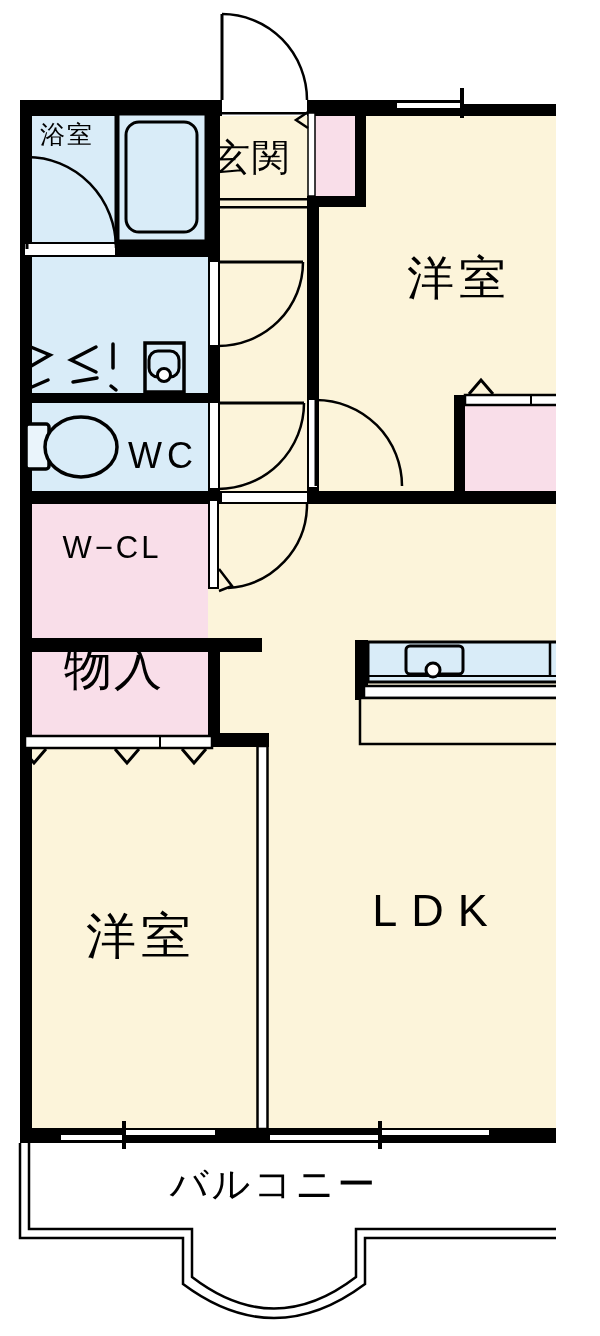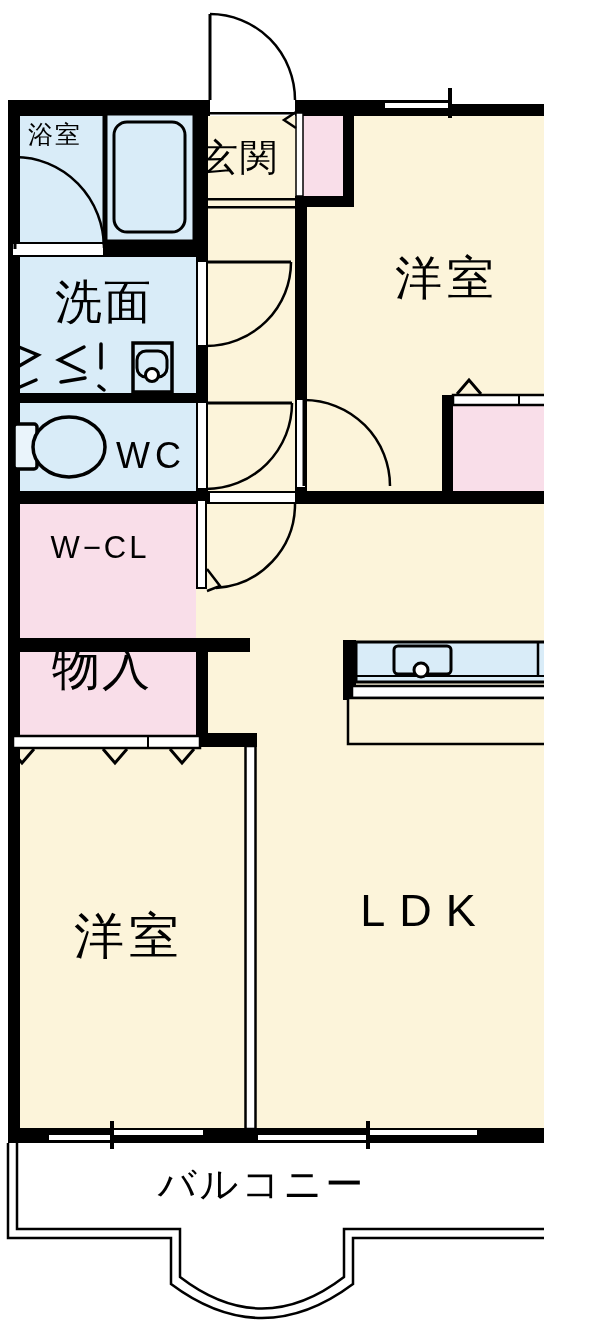--- a/index.html
+++ b/index.html
@@ -1,17 +1,17 @@
 <!DOCTYPE html>
 <html><head>
 <meta charset="utf-8">
 <style>
   html,body{margin:0;padding:0;background:#fff;}
   #plan{position:relative;width:544px;height:1336px;background:#fff;overflow:hidden;
-        font-family:"Liberation Sans","DejaVu Sans",sans-serif;}
+        font-family:"Liberation Sans","DejaVu Sans",sans-serif;margin-left:12px;}
   #plan svg{position:absolute;left:0;top:0;}
   .lbl{position:absolute;transform:translate(-50%,-50%);color:#000;white-space:nowrap;
        line-height:1;z-index:5;}
   .lbl-bath   {left:55px; top:134px; font-size:25px; letter-spacing:2px;}
   .lbl-genkan {left:240px;top:157px; font-size:37px; letter-spacing:2px;}
   .lbl-wash   {left:104px;top:301px; font-size:47px; letter-spacing:2px;}
   .lbl-wc     {left:151px;top:456px; font-size:36px; letter-spacing:5px;}
   .lbl-wcl    {left:100px;top:547px; font-size:31px; letter-spacing:3px;}
   .lbl-mono   {left:102px;top:668px; font-size:48px; letter-spacing:2px;}
   .lbl-yo1    {left:447px;top:277px; font-size:47px; letter-spacing:5px;}
@@ -178,21 +178,20 @@
   </g>
 
   <g stroke="#000" stroke-width="2.5" fill="none">
     <path d="M8 1143 L8 1238 L171 1238 L171 1284 Q262 1352 353 1284 L353 1238 L592 1238 L592 1143"></path>
     <path d="M17 1143 L17 1229 L180 1229 L180 1277 Q262 1340 344 1277 L344 1229 L583 1229 L583 1143"></path>
   </g>
 </svg>
 
   <div class="lbl lbl-bath">浴室</div>
   <div class="lbl lbl-genkan">玄関</div>
-  <div class="lbl lbl-wash">洗面</div>
   <div class="lbl lbl-wc">WC</div>
   <div class="lbl lbl-yo1">洋室</div>
   <div class="lbl lbl-wcl">W−CL</div>
   <div class="lbl lbl-mono">物入</div>
   <div class="lbl lbl-yo2">洋室</div>
   <div class="lbl lbl-ldk">LDK</div>
   <div class="lbl lbl-bal">バルコニー</div>
 </div>
 
 </body></html>

